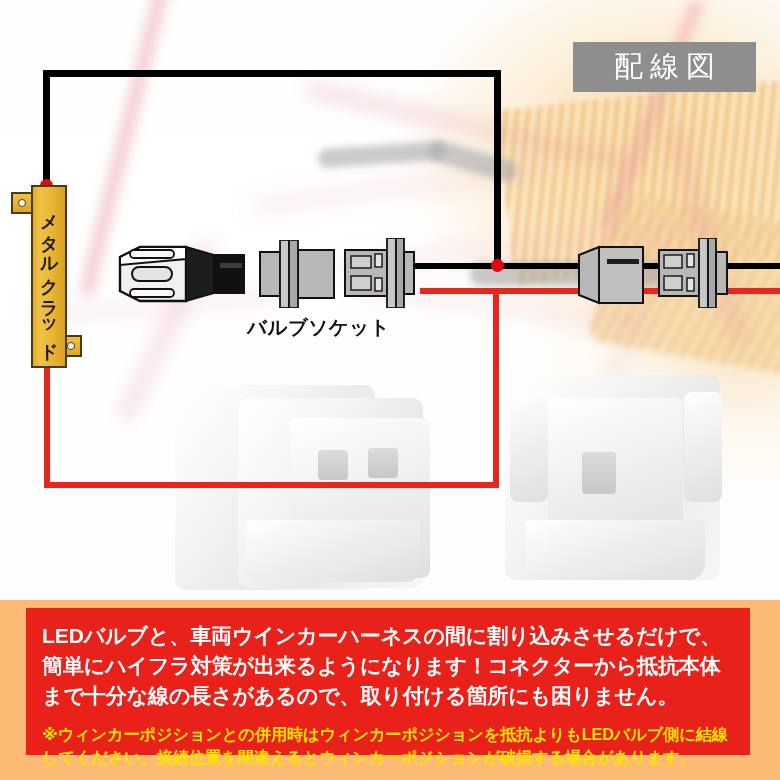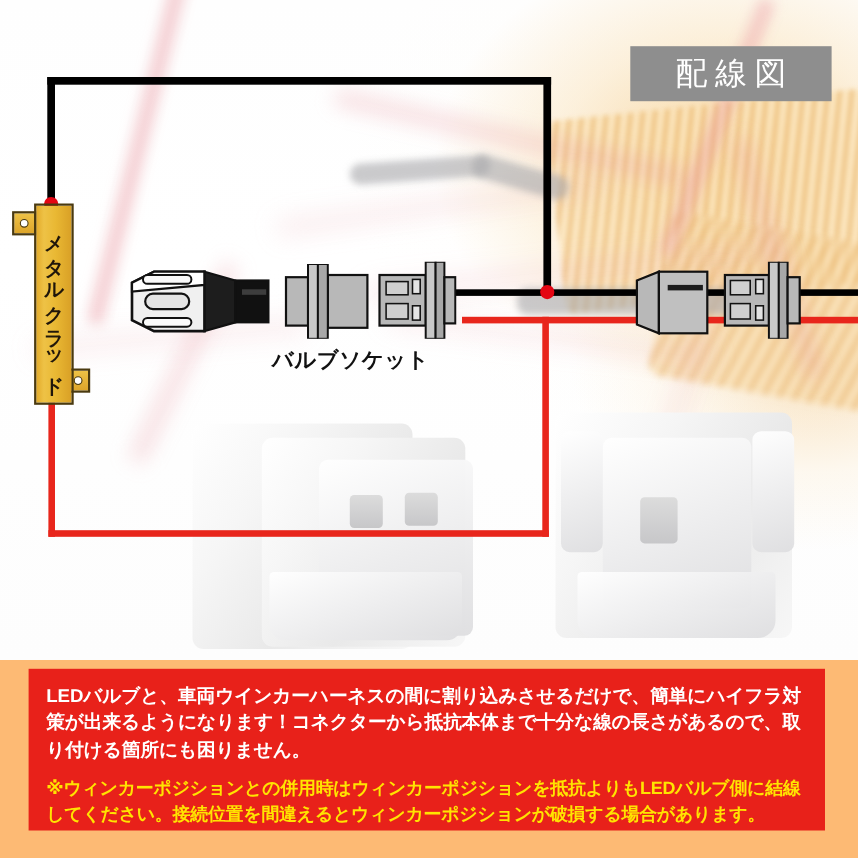--- a/index.html
+++ b/index.html
@@ -174,21 +174,21 @@
     position: absolute;
     left: 26px; top: 608px;
     width: 724px; height: 147px;
     background: #e8211a;
     box-sizing: border-box;
     padding: 13px 14px 10px 16px;
   }
   .banner p {
     margin: 0;
     color: #ffffff;
-    font-size: 17px;
+    font-size: 21px;
     line-height: 1.43;
     font-weight: 700;
     letter-spacing: -0.1px;
   }
   .banner .note {
     margin-top: 12px;
     color: #ffe400;
     font-size: 16.3px;
     line-height: 1.4;
     font-weight: 700;

